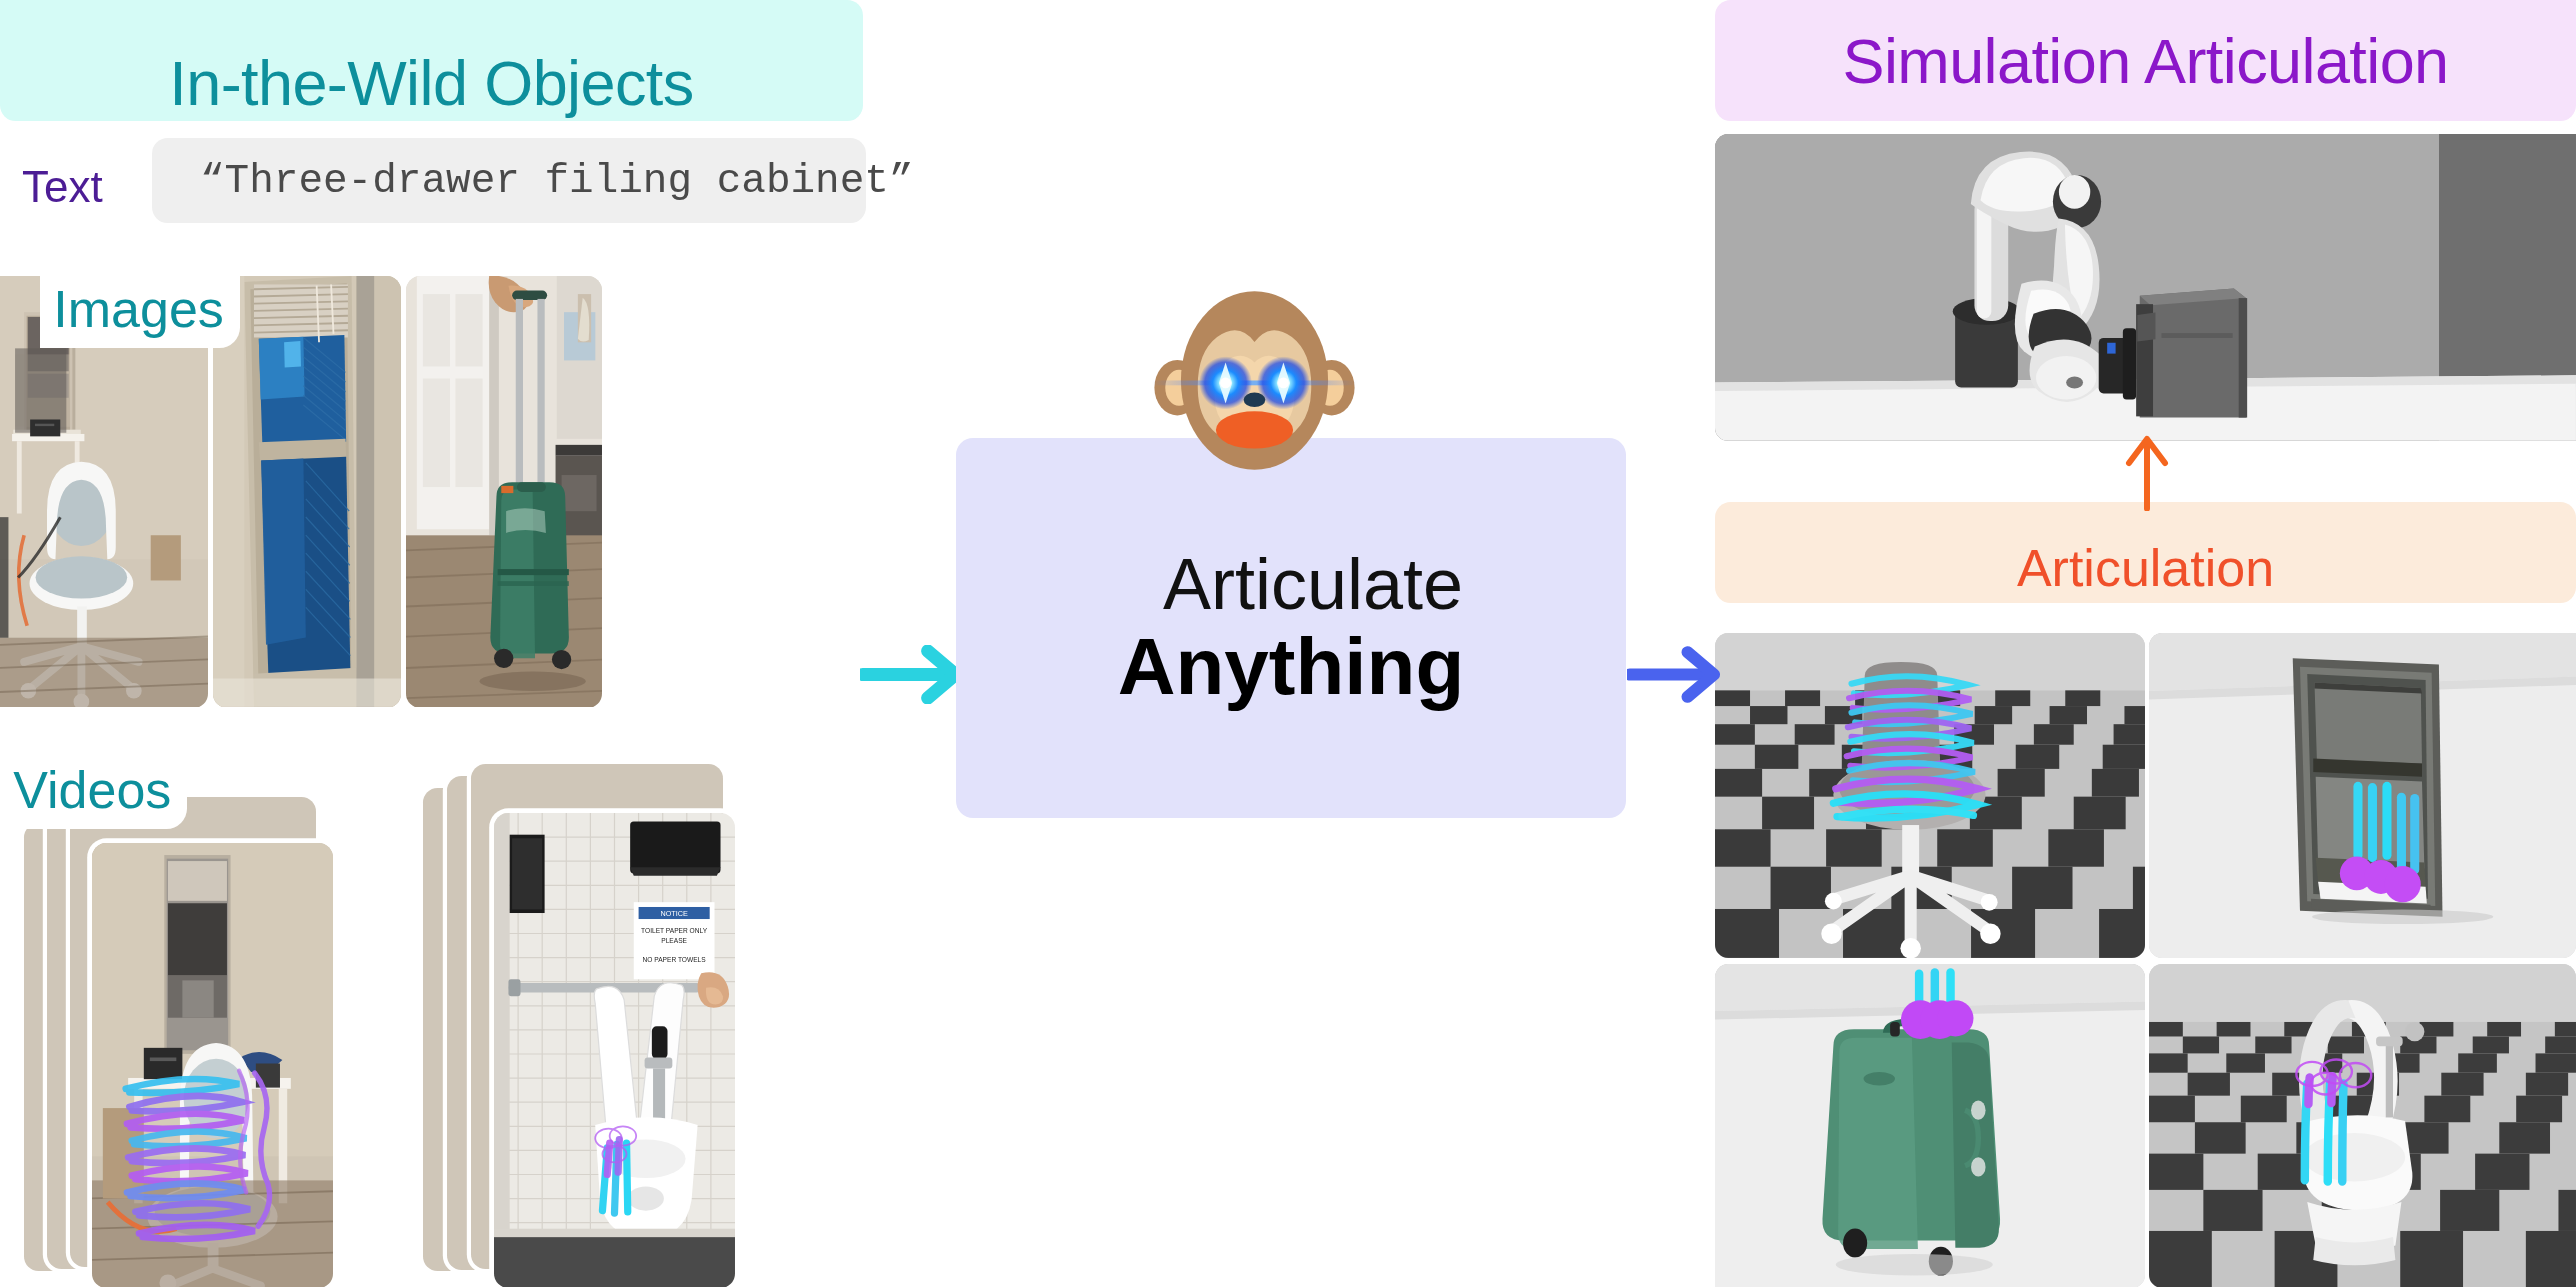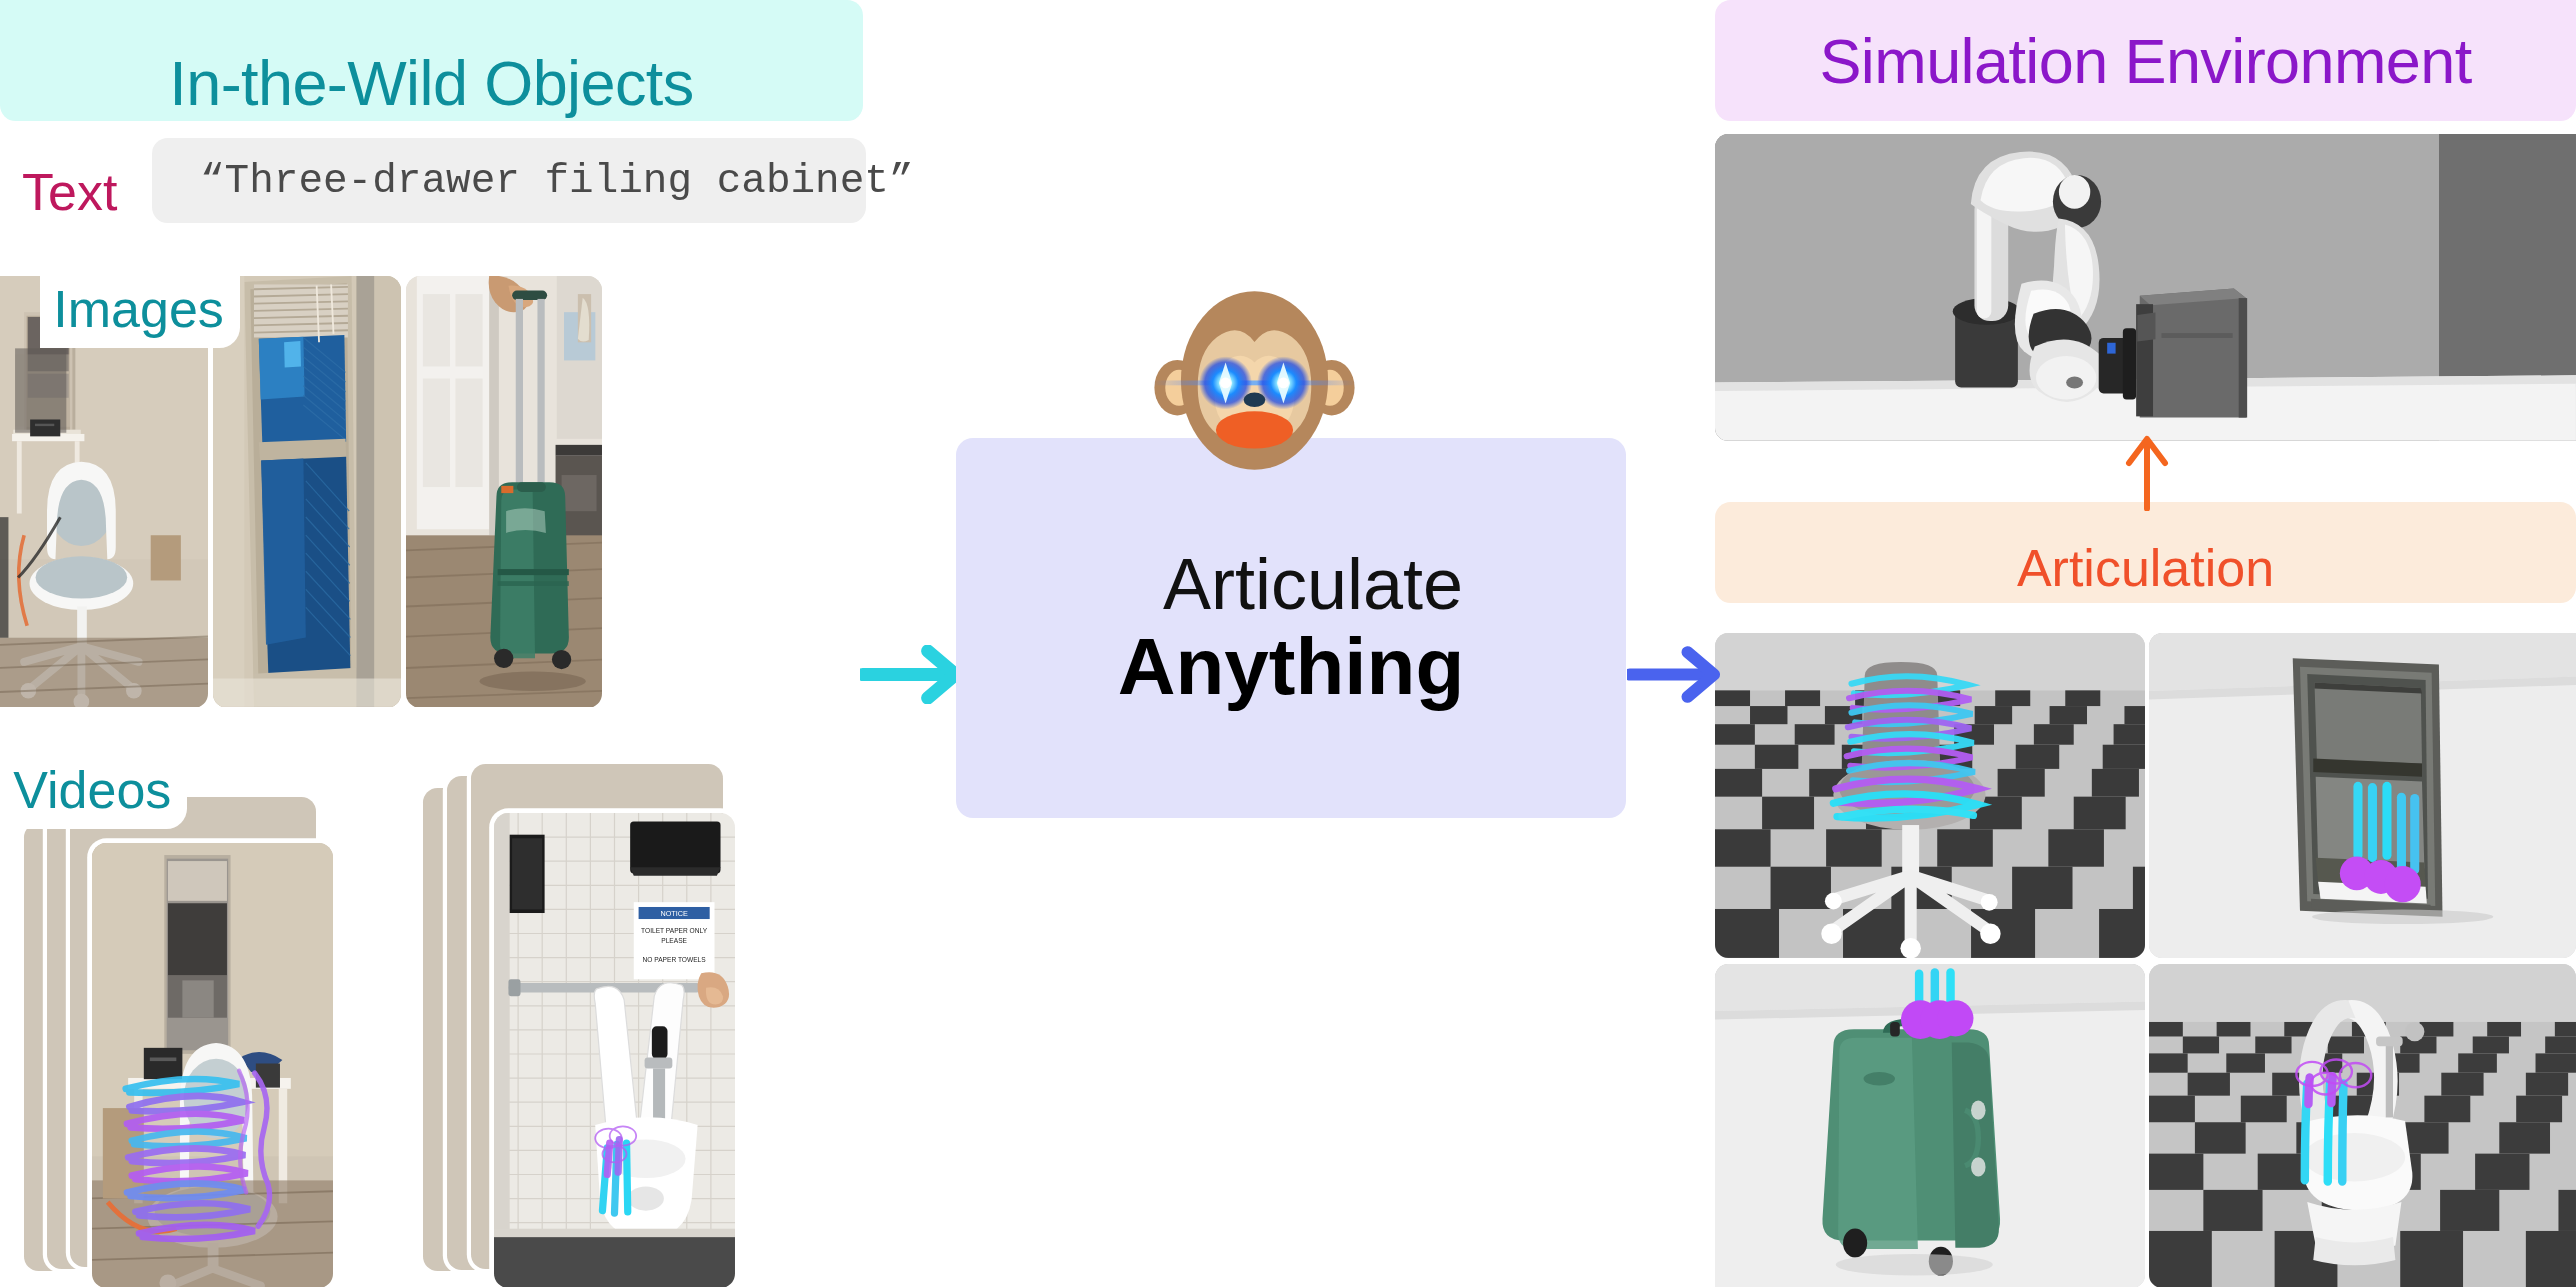--- a/index.html
+++ b/index.html
@@ -11,21 +11,21 @@
   .pill{border-radius:15.7px;display:flex;align-items:center;justify-content:center;}
   #wild-header{left:0;top:0;width:863px;height:121px;background:#d5fbf6;
                border-top-left-radius:0;border-bottom-left-radius:15.7px;
                border-top-right-radius:15.7px;border-bottom-right-radius:15.7px;}
   #wild-header .t{color:#0d8f9c;font-size:63px;letter-spacing:-0.6px;margin-top:44px;}
   #sim-header{left:1715px;top:0;width:861px;height:121px;background:#f6e2fb;
               border-radius:15.7px;border-top-right-radius:0;border-bottom-right-radius:15.7px;}
   #sim-header .t{color:#8b17c9;font-size:63px;letter-spacing:-0.6px;}
 
   
-  #text-label{left:22px;top:162px;color:#be185d;font-size:52px;}
+  #text-label{left:22px;top:162px;color:#4c1d95;font-size:44px;}
   #text-box{left:152px;top:138px;width:714px;height:85px;background:#efefef;
             border-radius:15.7px;display:flex;align-items:center;}
   #text-box .t{font-family:"Liberation Mono","DejaVu Sans Mono",monospace;
                font-size:41px;color:#4a4a4a;padding-left:36px;white-space:nowrap;margin-left:12px;}
 
   
   .badge{background:#ffffff;border-bottom-right-radius:20.5px;
          display:flex;align-items:center;padding:0 15.7px 0 13.3px;z-index:30;}
   .badge .t{color:#0d8f9c;font-size:52px;line-height:1;}
   #images-badge{left:0;top:270px;height:78px;margin-left:40px;}
@@ -427,21 +427,21 @@
 
   <ellipse cx="170" cy="242" rx="64" ry="31" fill="#ef5f25"></ellipse>
 </svg>
 
 <svg class="abs" style="left:1627px;top:645px;width:100px;height:59px;z-index:4;" viewBox="0 0 165 98">
   <line x1="4" y1="49" x2="138" y2="49" stroke="#4a63ee" stroke-width="20" stroke-linecap="round"></line>
   <polyline points="100,12 144,49 100,86" fill="none" stroke="#4a63ee" stroke-width="20" stroke-linecap="round" stroke-linejoin="round"></polyline>
 </svg>
 
 <div class="abs pill" id="sim-header">
-  <span class="t">Simulation Environment</span>
+  <span class="t">Simulation Articulation</span>
 </div>
 
 <div class="simcard robot-scene" style="left:1715px;top:134px;width:861px;height:307px;border-top-right-radius:0;border-bottom-right-radius:0;">
   <svg class="ph" viewBox="0 0 1427 508" preserveAspectRatio="none">
     <rect width="1427" height="508" fill="#a5a5a5"></rect>
     <rect x="0" y="0" width="1200" height="508" fill="#ababab"></rect>
     <rect x="1200" y="0" width="227" height="420" fill="#6f6f6f"></rect>
 
     <path d="M0 412 L1427 400 L1427 508 L0 508 Z" fill="#f3f3f3"></path>
     <path d="M0 412 L1427 400 L1427 414 L0 426 Z" fill="#e2e2e2"></path>

